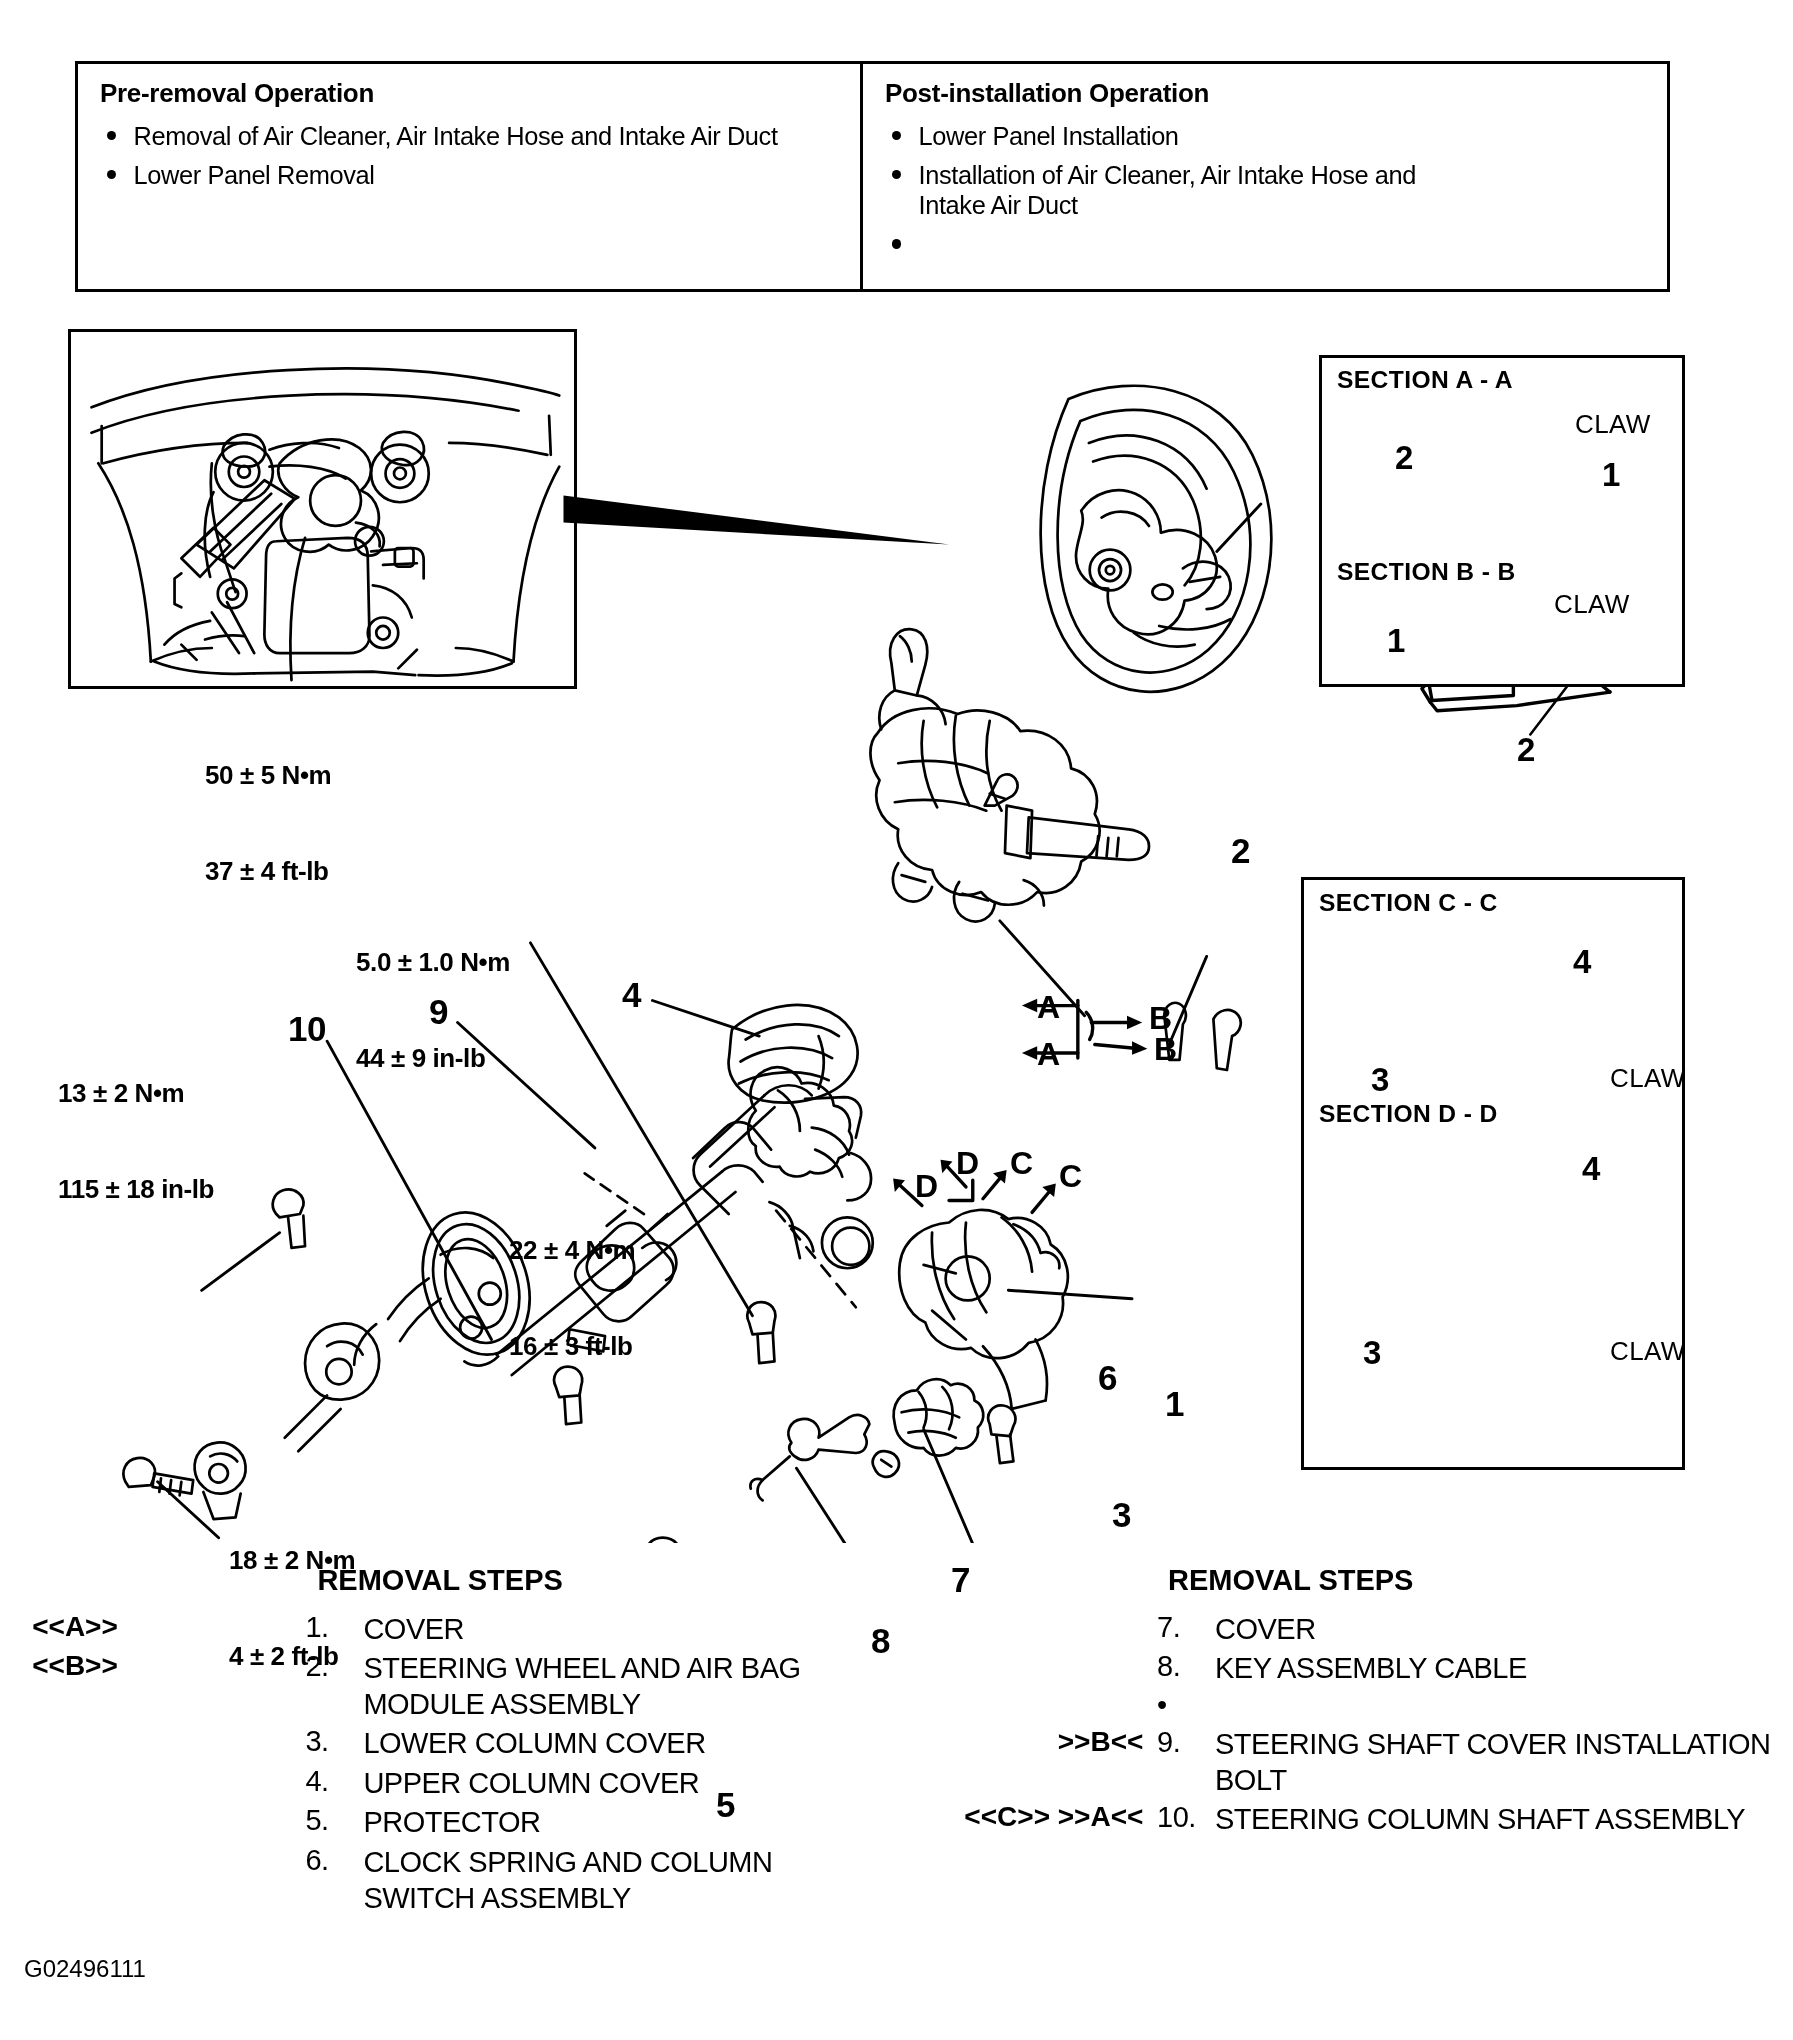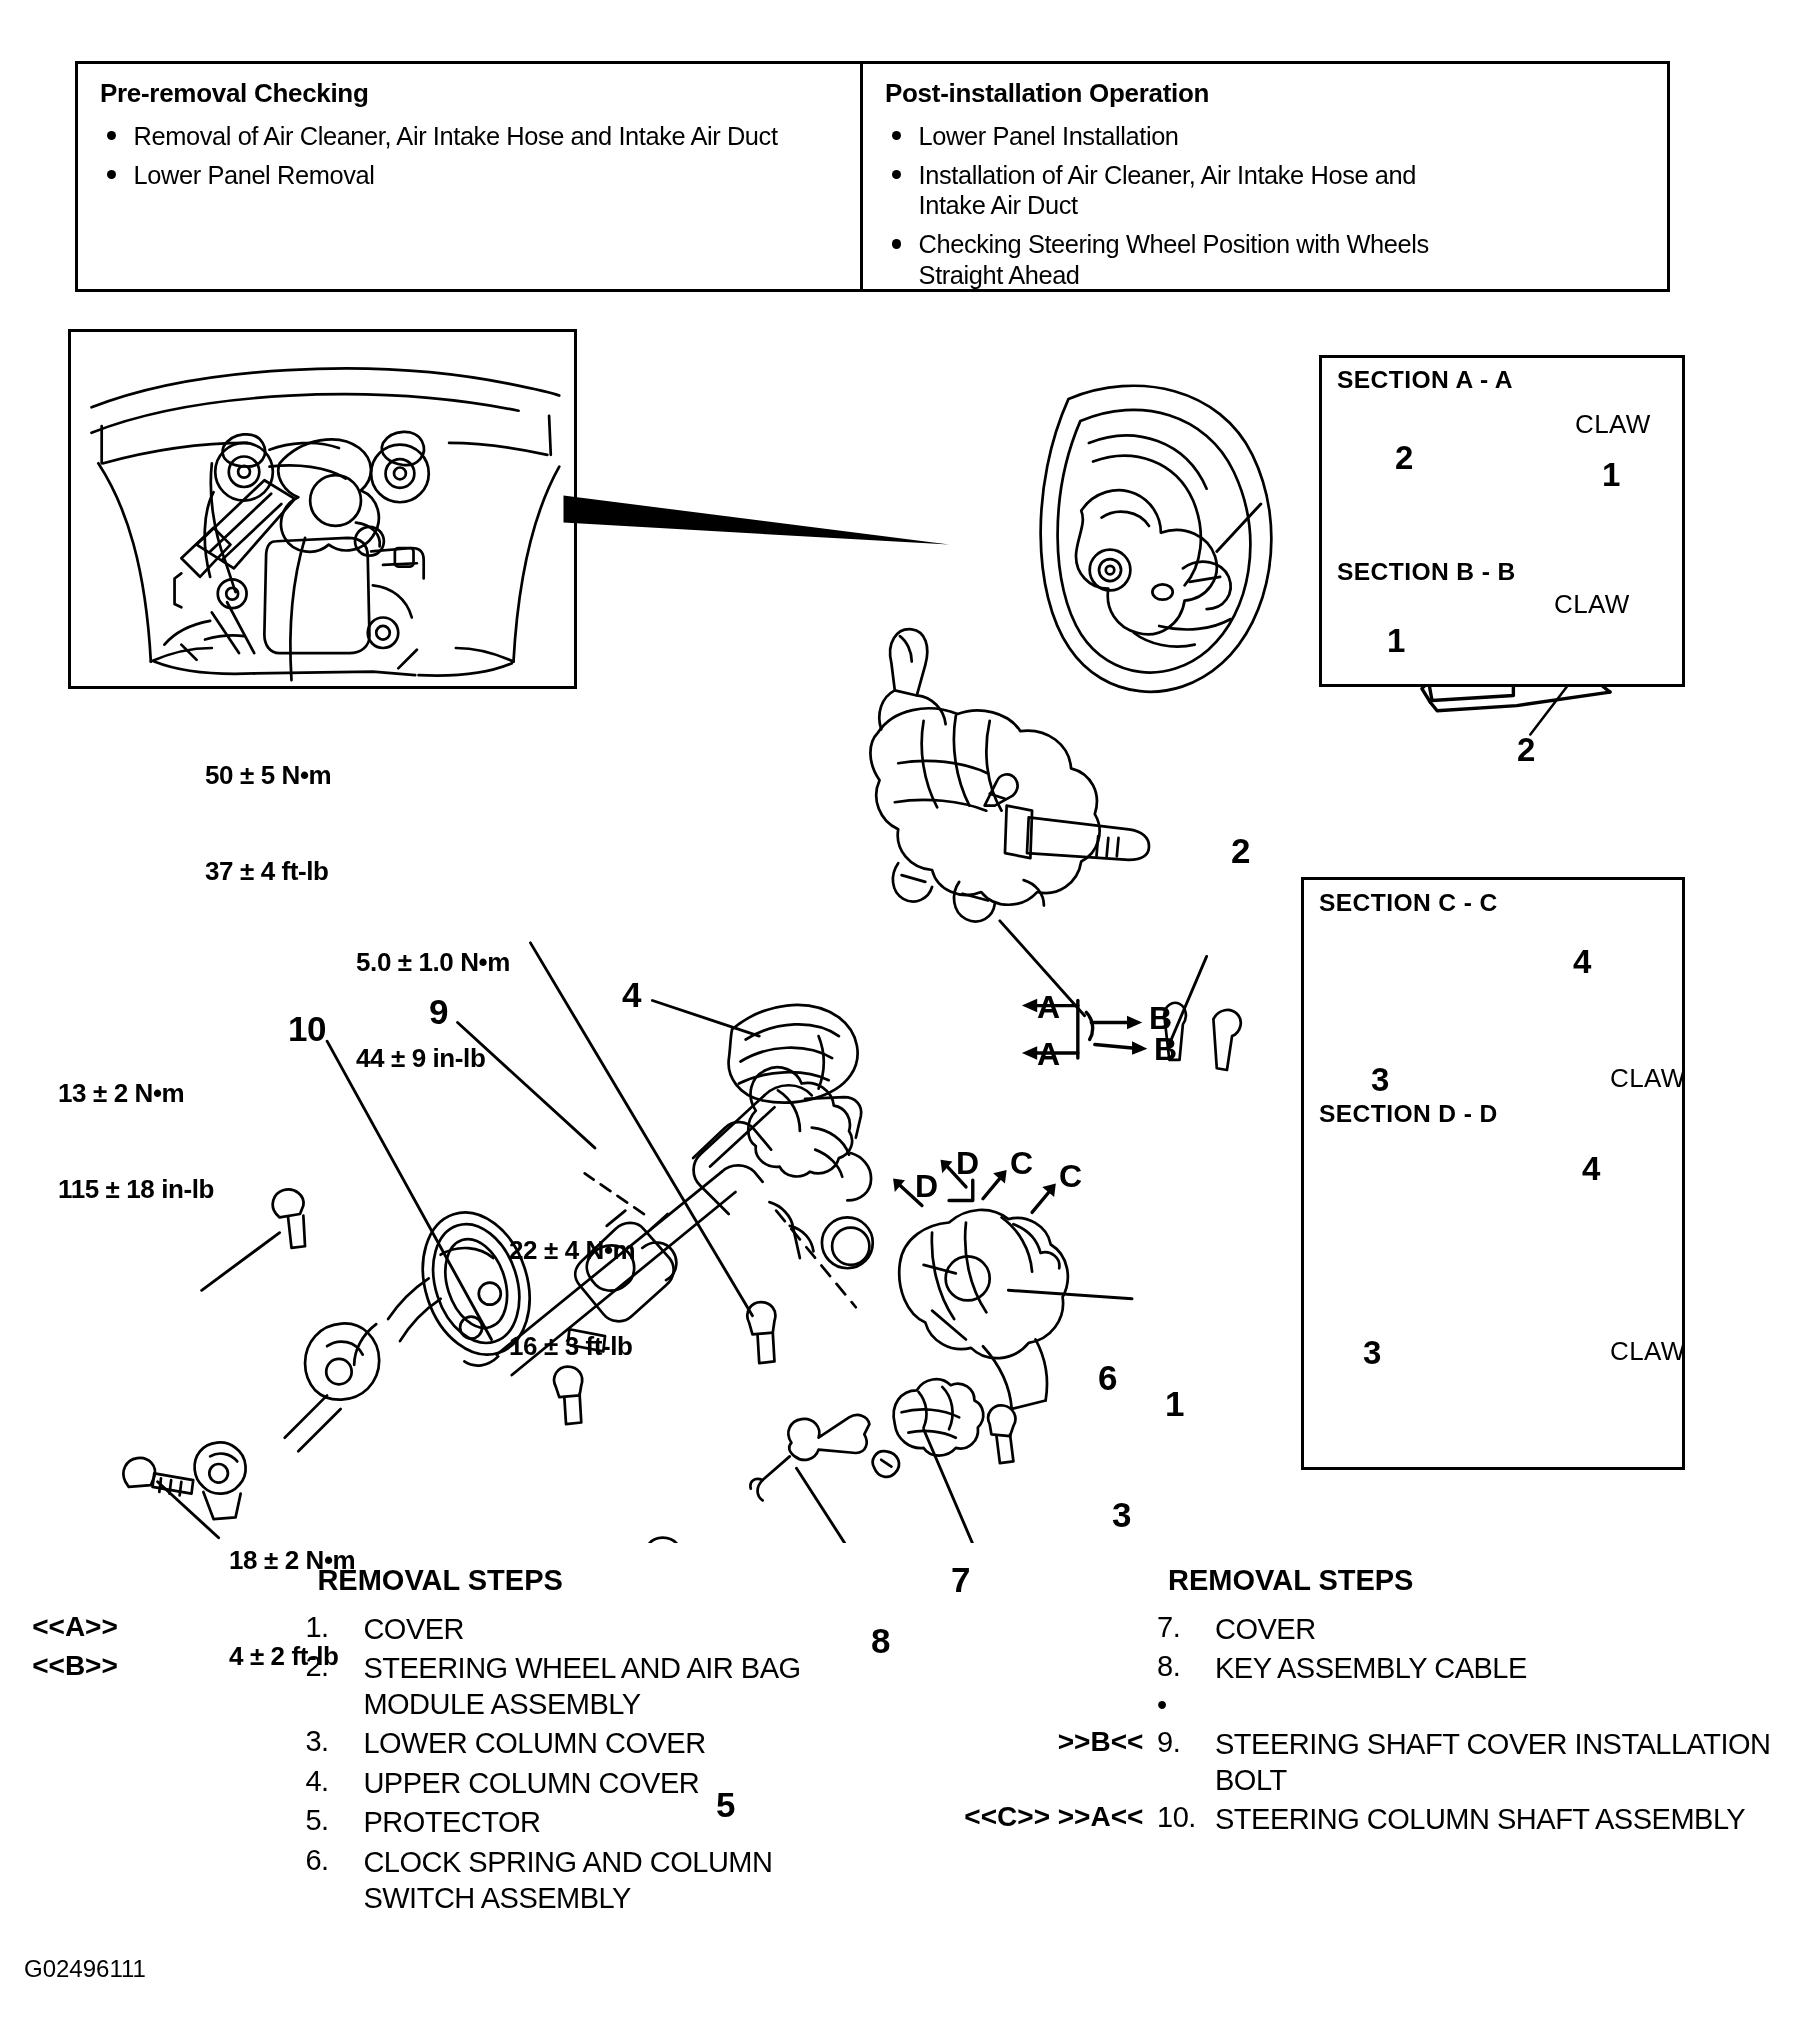--- a/index.html
+++ b/index.html
@@ -154,21 +154,21 @@
   }
 </style>
 </head>
 <body>
 
 <div class="page">
 
   <div class="ops-table">
 
     <div class="ops-col left">
-      <div class="ops-title">Pre-removal Checking</div>
+      <div class="ops-title">Pre-removal Operation</div>
       <ul class="ops-list">
         <li>
           <span class="bullet"></span>
           <span>Removal of Air Cleaner, Air Intake Hose and Intake Air Duct</span>
         </li>
         <li>
           <span class="bullet"></span>
           <span>Lower Panel Removal</span>
         </li>
       </ul>
@@ -180,21 +180,20 @@
         <li>
           <span class="bullet"></span>
           <span>Lower Panel Installation</span>
         </li>
         <li>
           <span class="bullet"></span>
           <span>Installation of Air Cleaner, Air Intake Hose and Intake Air Duct</span>
         </li>
         <li>
           <span class="bullet"></span>
-          <span>Checking Steering Wheel Position with Wheels Straight Ahead</span>
         </li>
       </ul>
     </div>
   </div>
 
   <div class="illus">
 
     <svg width="1793" height="1246" viewBox="0 0 2116 1470">
       <g fill="none" stroke="#000" stroke-width="3.2" stroke-linecap="round" stroke-linejoin="round">
 

